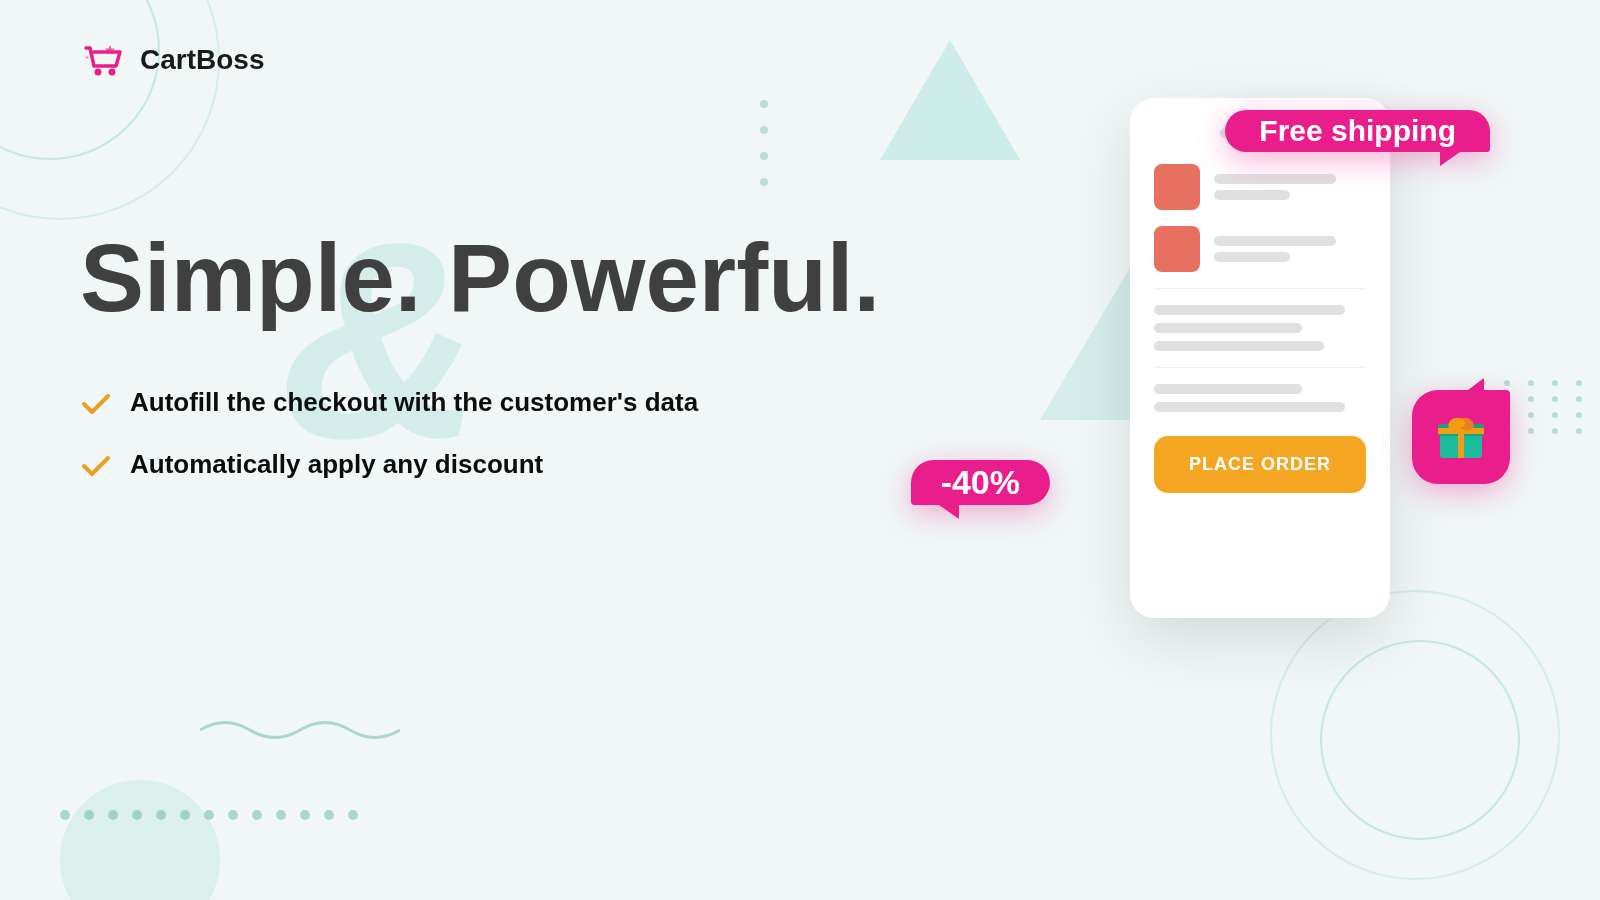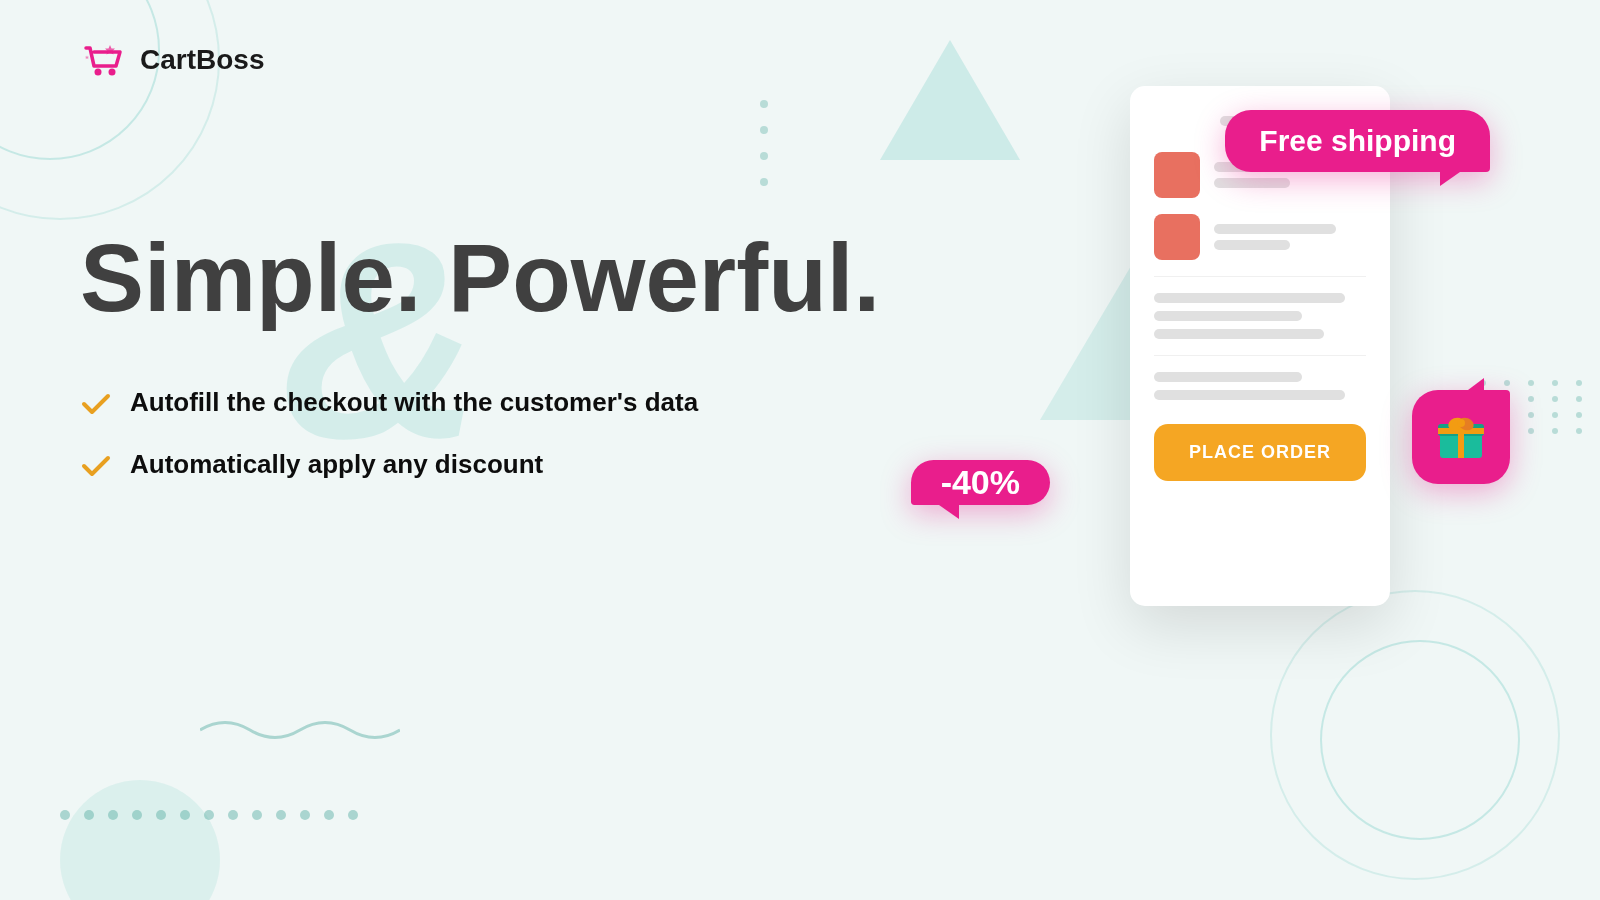--- a/index.html
+++ b/index.html
@@ -209,28 +209,28 @@
       position: absolute;
       top: 80px;
       right: 200px;
       width: 280px;
       z-index: 10;
     }
     .phone-mockup {
       width: 260px;
       height: 520px;
       background: #ffffff;
-      border-radius: 15px;
+      border-radius: 24px;
       box-shadow: 0 20px 60px rgba(0,0,0,0.12);
       padding: 30px 24px;
       display: flex;
       flex-direction: column;
       gap: 16px;
       position: relative;
-      margin: 6px auto;
+      margin: 18px auto;
     }
     .phone-notch {
       width: 80px;
       height: 10px;
       background: #e0e0e0;
       border-radius: 10px;
       margin: 0 auto 10px;
     }
     .phone-item {
       display: flex;
@@ -290,21 +290,21 @@
 
     
     .bubble-free-shipping {
       position: absolute;
       top: 110px;
       right: 110px;
       background: #e91e8c;
       color: #fff;
       font-size: 30px;
       font-weight: 700;
-      padding: 14px 34px;
+      padding: 4px 34px;
       border-radius: 26px 26px 4px 26px;
       box-shadow: 0 8px 30px rgba(233, 30, 140, 0.35);
       z-index: 20;
       white-space: nowrap;
     }
     .bubble-free-shipping::after {
       content: '';
       position: absolute;
       bottom: -14px;
       right: 30px;

